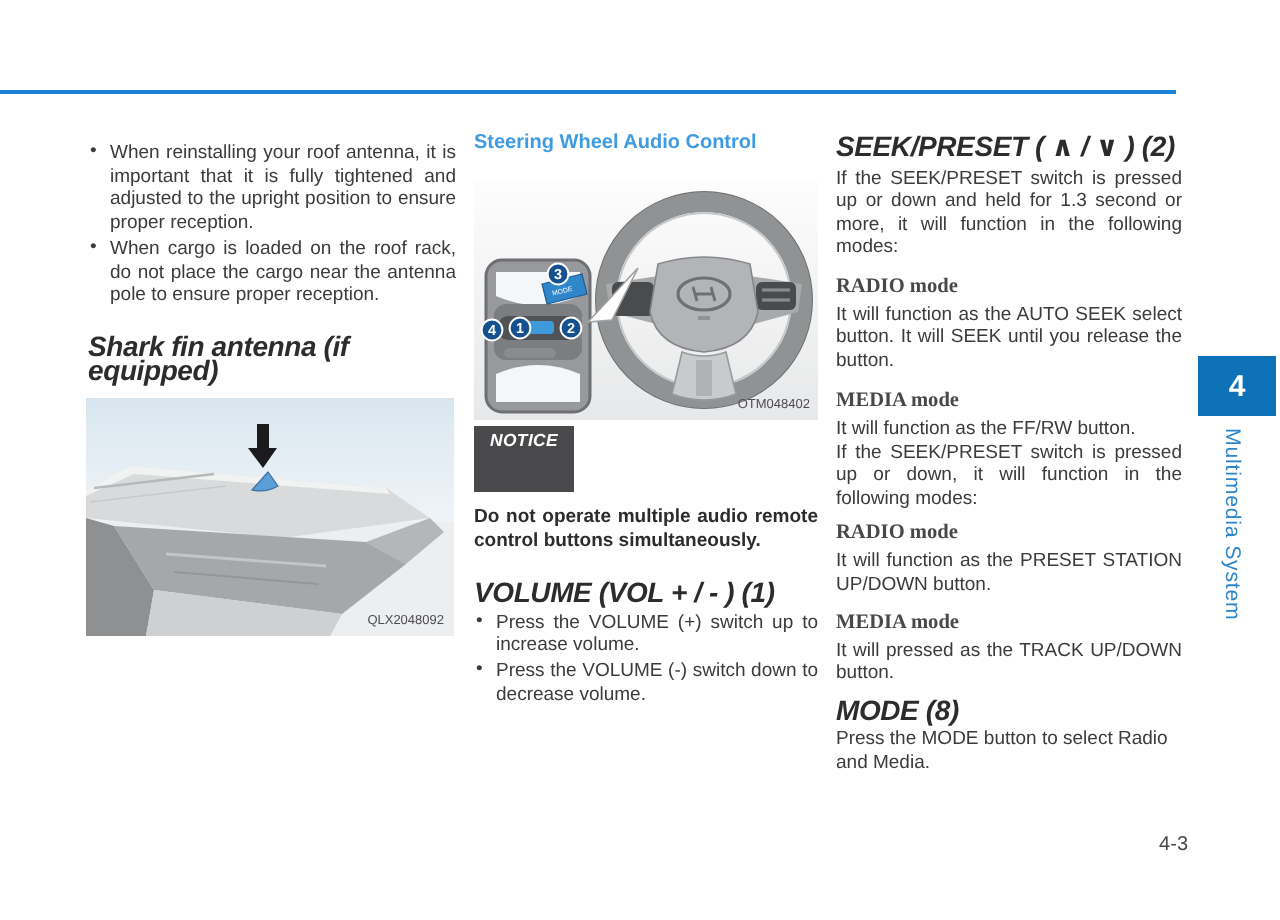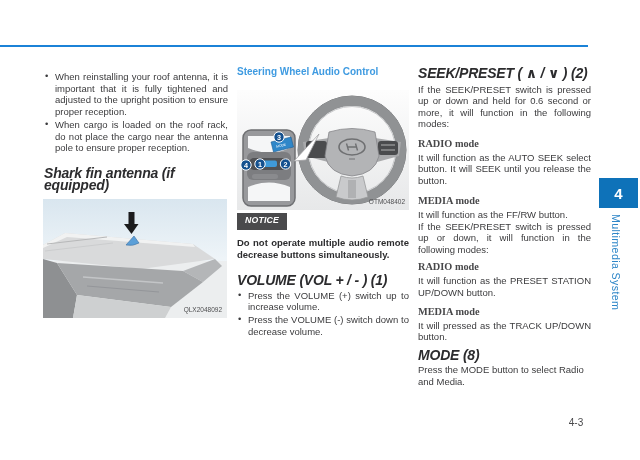--- a/index.html
+++ b/index.html
@@ -15,31 +15,31 @@
   .bullet::before{content:"\2022";position:absolute;left:1px;top:-1px}
   .bullet + .bullet{margin-top:1px}
   .sec-head{font-style:italic;font-weight:bold;font-size:14px;color:#2c2c2e;letter-spacing:-0.2px}
   .blue-head{color:#3f9be1;font-weight:bold;font-size:10px}
   .serif-head{font-family:"Liberation Serif","DejaVu Serif",serif;font-weight:bold;font-size:10.3px;color:#48484a}
   .figure{display:block}
   .fig-left{margin:8px 0 5px -1px}
   .fig-mid{margin:12px 0 3px 0}
   .caption{text-align:justify}
   .notice-box{display:inline-block;background:#4a4a4c;color:#fff;font-weight:bold;
-    font-style:italic;font-size:8.7px;padding:2px 8px 4px;letter-spacing:0.2px}
+    font-style:italic;font-size:8.7px;padding:2px 8px 20px;letter-spacing:0.2px}
   .bold-para{font-weight:bold;text-align:justify;color:#2c2c2e;margin-top:7px}
   .justify{text-align:justify}
   .mt4{margin-top:4px}.mt8{margin-top:8px}.mt2{margin-top:2px}.mt9{margin-top:9px}
   .mt12{margin-top:0}.mt6{margin-top:6px}.mt7{margin-top:7px}.mt3{margin-top:3px}
   .mt14{margin-top:14px}
   .chapter-tab{position:absolute;left:599px;top:178px;width:39px;height:30px;background:#0e72b9;
     color:#fff;display:flex;align-items:center;justify-content:center;font-size:15px;font-weight:bold}
   .chapter-title{position:absolute;left:610px;top:214px;writing-mode:vertical-rl;
     color:#2e86c8;font-size:10.6px;letter-spacing:0.4px}
-  .page-num{position:absolute;left:558px;top:417px;width:36px;text-align:center;font-size:10px;color:#48484a}
+  .page-num{position:absolute;left:558px;top:417px;width:36px;text-align:right;font-size:10px;color:#48484a}
 </style>
 </head>
 <body>
 
 <div class="page">
 
   <div class="top-rule"></div>
 
   <div class="col col-left">
     <div class="bullet">When reinstalling your roof antenna, it is important that it is fully tightened and adjusted to the upright position to ensure proper reception.</div>
@@ -129,29 +129,29 @@
           <circle cx="9" cy="75" r="5.2" fill="#15518f" stroke="#ffffff" stroke-width="1"></circle>
           <text x="9" y="77.6">4</text>
         </g>
       </g>
       <text x="168" y="114" text-anchor="end" font-size="6.5" fill="#4e4e50">OTM048402</text>
     </svg>
 
     <div>
       <span class="notice-box">NOTICE</span>
     </div>
-    <div class="bold-para">Do not operate multiple audio remote decrease buttons simultaneously.</div>
+    <div class="bold-para">Do not operate multiple audio remote control buttons simultaneously.</div>
     <div class="sec-head mt14">VOLUME (VOL + / - ) (1)</div>
     <div class="bullet mt3">Press the VOLUME (+) switch up to increase volume.</div>
     <div class="bullet">Press the VOLUME (-) switch down to decrease volume.</div>
   </div>
 
   <div class="col col-right">
     <div class="sec-head">SEEK/PRESET ( ∧ / ∨ ) (2)</div>
-    <div class="justify mt4">If the SEEK/PRESET switch is pressed up or down and held for 0.6 second or more, it will function in the following modes:</div>
+    <div class="justify mt4">If the SEEK/PRESET switch is pressed up or down and held for 1.3 second or more, it will function in the following modes:</div>
     <div class="serif-head mt8">RADIO mode</div>
     <div class="justify mt2">It will function as the AUTO SEEK select button. It will SEEK until you release the button.</div>
     <div class="serif-head mt9">MEDIA mode</div>
     <div class="mt2">It will function as the FF/RW button.</div>
     <div class="justify mt12">If the SEEK/PRESET switch is pressed up or down, it will function in the following modes:</div>
     <div class="serif-head mt6">RADIO mode</div>
     <div class="justify mt2">It will function as the PRESET STATION UP/DOWN button.</div>
     <div class="serif-head mt8">MEDIA mode</div>
     <div class="justify mt2">It will pressed as the TRACK UP/DOWN button.</div>
     <div class="sec-head mt7">MODE (8)</div>

